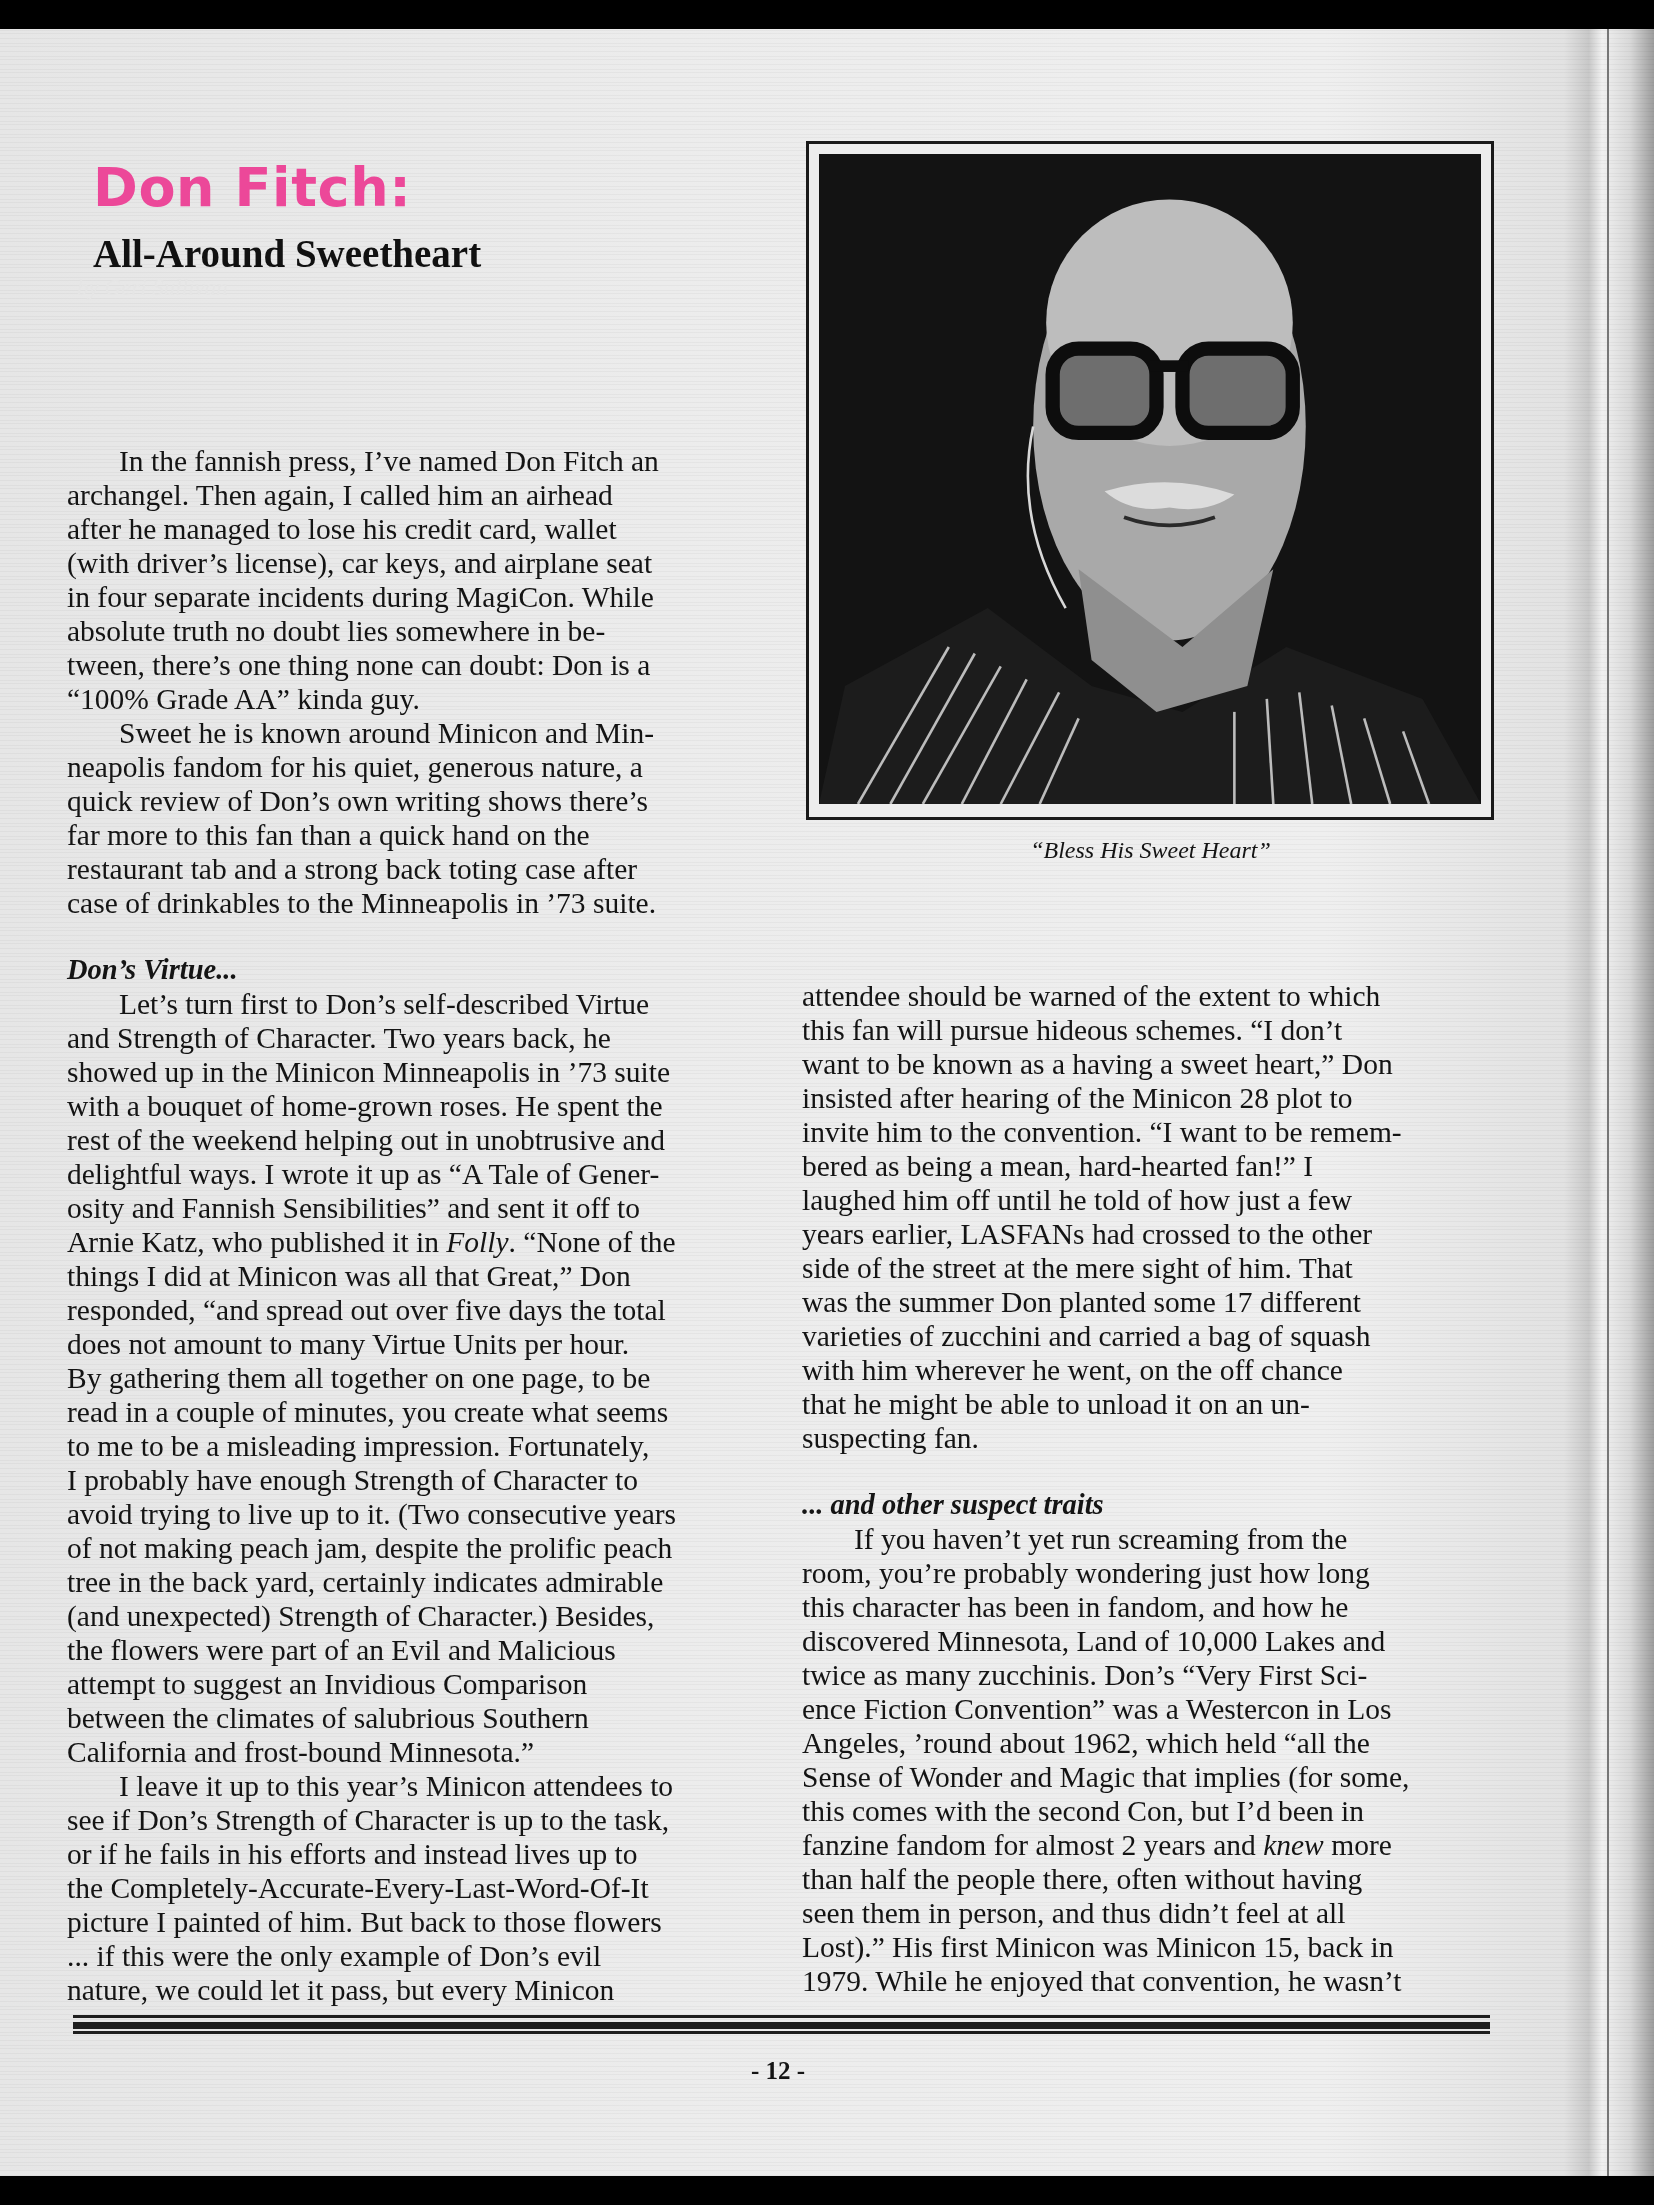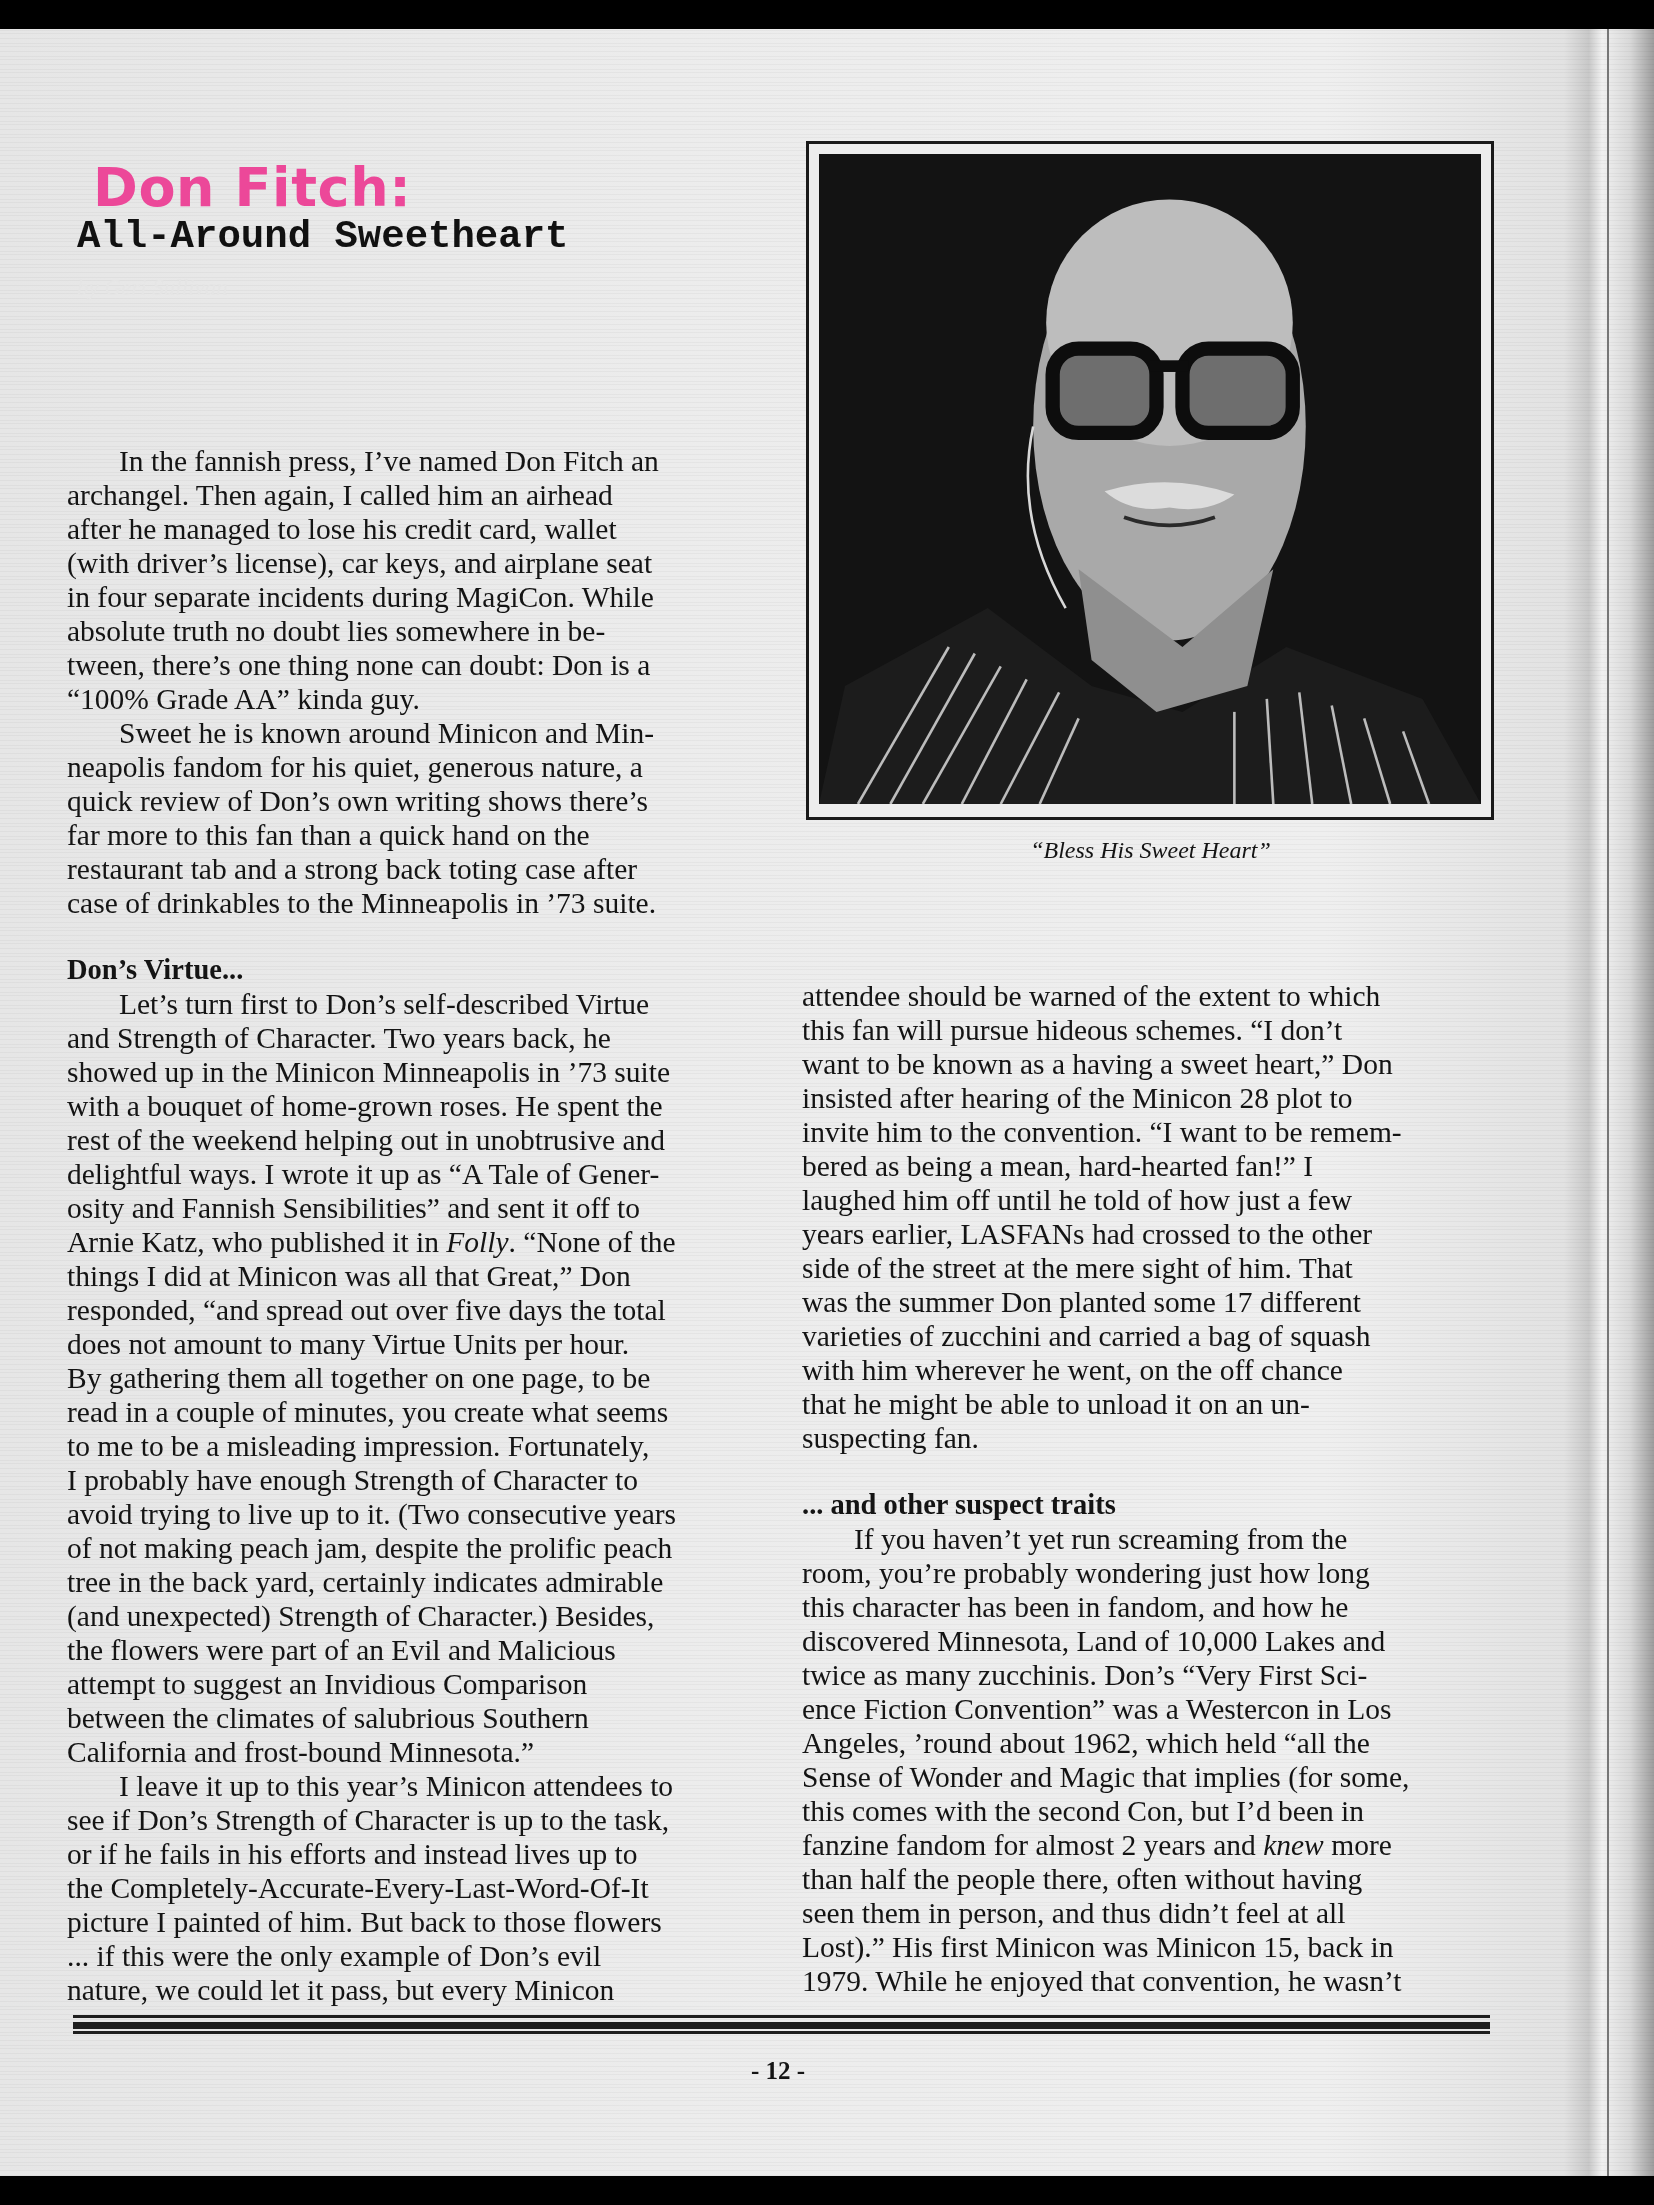--- a/index.html
+++ b/index.html
@@ -23,37 +23,37 @@
     background: #777;
   }
   .title {
     position: absolute; left: 77px; top: 140px;
     font-family: "DejaVu Sans", "Liberation Sans", sans-serif;
     font-weight: bold; font-size: 54px; letter-spacing: 0.6px; margin: 16px;
     color: #ec4899;
   }
   .subtitle {
     position: absolute; left: 77px; top: 215px;
-    font-family: Liberation Mono, monospace;
-    font-weight: bold; font-size: 39px; margin: 0; color: #111;
+    font-family: Liberation Serif, serif;
+    font-weight: bold; font-size: 39px; margin: 16px; color: #111;
   }
   .byline {
     position: absolute; left: 77px; top: 275px;
     font-style: italic; font-size: 23px; color: #e5e5e5;
   }
   .col {
     position: absolute; font-size: 29.5px; line-height: 34px; margin-top: 48px;
   }
   .col p { margin: 0; white-space: nowrap; }
   .col .line { display: block; white-space: nowrap; }
   .col .indent { padding-left: 52px; }
   .col-left { left: 67px; top: 396px; width: 700px; }
   .col-right { left: 802px; top: 931px; width: 700px; }
   .section-head {
-    font-weight: bold; font-size: 28.5px;
+    font-weight: bold; font-style: italic; font-size: 28.5px;
     display: block; white-space: nowrap;
   }
   .gap { display: block; height: 33px; }
   .photo-frame {
     position: absolute; left: 806px; top: 141px; width: 682px; height: 673px;
     border: 3.2px solid #1a1a1a; background: #ededed; box-sizing: content-box;
   }
   .photo {
     position: absolute; left: 9.7px; top: 9.7px; width: 662px; height: 650px;
     background: radial-gradient(ellipse 22% 30% at 54% 42%, #cfcfcf 0%, #a8a8a8 55%, #2a2a2a 100%), #141414;

